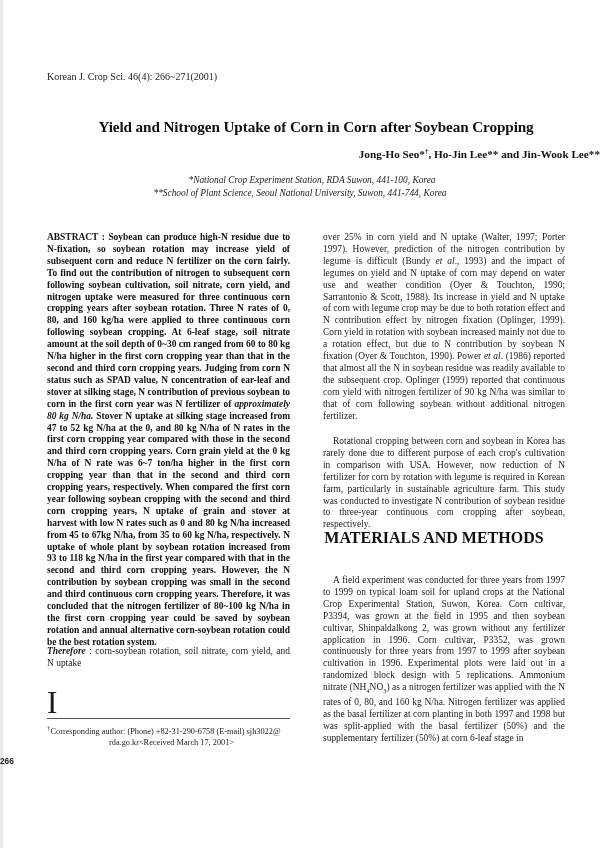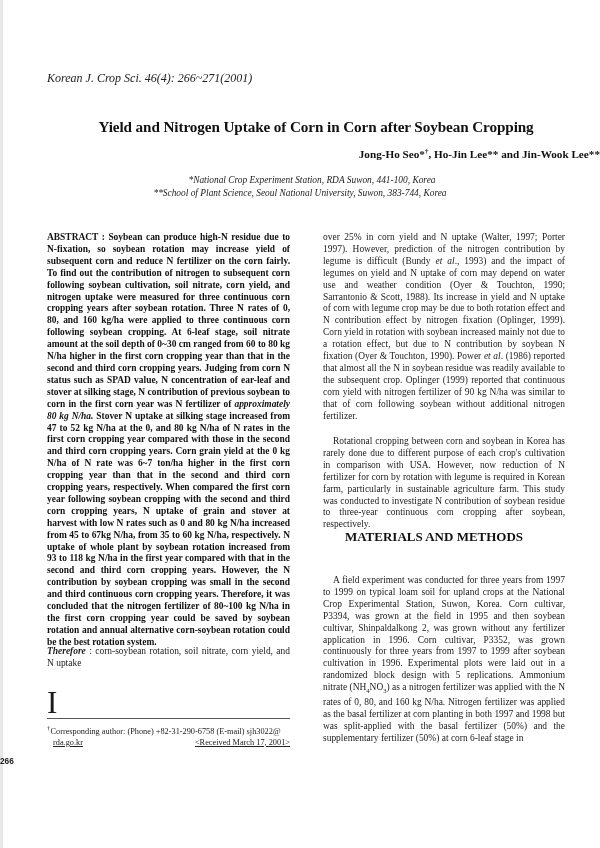--- a/index.html
+++ b/index.html
@@ -1,21 +1,21 @@
 <!DOCTYPE html>
 <html><head>
 <meta charset="utf-8">
 <style>
   html, body { margin: 0; padding: 0; }
   body {
     width: 600px; height: 848px; background: #ffffff; position: relative; overflow: hidden;
     font-family: "Liberation Serif", "DejaVu Serif", serif; color: #1a1a1a;
   }
   .page-edge { position: absolute; left: 0; top: 0; width: 3px; height: 848px; background: #e8e8e8; }
-  .journal-ref { position: absolute; left: 47px; top: 71px; font-size: 12px; font-style: italic; color: #222; }
+  .journal-ref { position: absolute; left: 47px; top: 71px; font-size: 10px; color: #222; }
   .title { position: absolute; left: 16px; width: 600px; top: 118px; text-align: center; font-size: 15.2px; font-weight: bold; color: #111; letter-spacing: -0.1px; }
   .authors { position: absolute; left: 0; width: 600px; top: 147px; text-align: right; font-size: 11.2px; font-weight: bold; color: #111; }
   .authors sup { font-size: 7px; }
   .affil { position: absolute; left: 0; width: 600px; text-align: center; font-size: 9.4px; font-style: italic; color: #222; }
   .affil1 { top: 175px; padding-left: 12px; } .affil2 { top: 188px; }
 
   .col { position: absolute; font-size: 9.45px; line-height: 11.9px; text-align: justify; color: #1a1a1a; margin-top: 24px; }
   .col-left { left: 47px; width: 243px; }
   .col-right { left: 323px; width: 242px; }
 
@@ -24,46 +24,46 @@
   .abstract em { font-style: italic; }
 
   .keywords { top: 622px; }
   .keywords .kw-label { font-weight: bold; font-style: italic; }
 
   .intro { top: 665px; }
   .dropcap { float: left; font-size: 31px; line-height: 24px; margin: 2px 5px 0 0; font-weight: normal; }
 
   .footnote-rule { position: absolute; left: 47px; top: 718px; width: 243px; height: 1px; background: #555; }
   .footnote { position: absolute; left: 47px; top: 722px; width: 243px; font-size: 8.3px; line-height: 11px; color: #222; }
-  .footnote .fn-line2 { display: flex; justify-content: space-between; padding-left: 6px; text-decoration: underline; }
+  .footnote .fn-line2 { display: flex; justify-content: center; padding-left: 6px; }
 
   .right-p1 { top: 208px; }
   .right-p2 { top: 412px; }
   .indent { text-indent: 10px; }
-  .section-heading { position: absolute; left: 313px; width: 242px; top: 529px; text-align: center; font-size: 13px; font-weight: bold; color: #111; }
+  .section-heading { position: absolute; left: 313px; width: 242px; top: 529px; text-align: center; font-size: 16px; font-weight: bold; color: #111; }
   .methods { top: 551px; }
 
   .page-number { position: absolute; left: 0; width: 600px; top: 756px; font-family: "Liberation Sans", "DejaVu Sans", sans-serif; font-size: 8.3px; font-weight: bold; color: #222; }
   sub { font-size: 6.5px; }
 </style>
 </head>
 <body>
 
 <div class="page-edge"></div>
 
 <div class="journal-ref">Korean J. Crop Sci. 46(4): 266~271(2001)</div>
 
 <div class="title">Yield and Nitrogen Uptake of Corn in Corn after Soybean Cropping</div>
 
 <div class="authors">
   <span>Jong-Ho Seo*</span><sup>†</sup><span>, Ho-Jin Lee** and Jin-Wook Lee**</span>
 </div>
 
 <div class="affil affil1">*National Crop Experiment Station, RDA Suwon, 441-100, Korea</div>
-<div class="affil affil2">**School of Plant Science, Seoul National University, Suwon, 383-744, Korea</div>
+<div class="affil affil2">**School of Plant Science, Seoul National University, Suwon, 441-744, Korea</div>
 
 <div class="col col-left abstract">
   <span class="lead">ABSTRACT : </span><span>Soybean can produce high-N residue due to N-fixation, so soybean rotation may increase yield of subsequent corn and reduce N fertilizer on the corn fairly. To find out the contribution of nitrogen to subsequent corn following soybean cultivation, soil nitrate, corn yield, and nitrogen uptake were measured for three continuous corn cropping years after soybean rotation. Three N rates of 0, 80, and 160 kg/ha were applied to three continuous corn following soybean cropping. At 6-leaf stage, soil nitrate amount at the soil depth of 0~30 cm ranged from 60 to 80 kg N/ha higher in the first corn cropping year than that in the second and third corn cropping years. Judging from corn N status such as SPAD value, N concentration of ear-leaf and stover at silking stage, N contribution of previous soybean to corn in the first corn year was N fertilizer of </span><em>approximately 80 kg N/ha.</em><span> Stover N uptake at silking stage increased from 47 to 52 kg N/ha at the 0, and 80 kg N/ha of N rates in the first corn cropping year compared with those in the second and third corn cropping years. Corn grain yield at the 0 kg N/ha of N rate was 6~7 ton/ha higher in the first corn cropping year than that in the second and third corn cropping years, respectively. When compared the first corn year following soybean cropping with the second and third corn cropping years, N uptake of grain and stover at harvest with low N rates such as 0 and 80 kg N/ha increased from 45 to 67kg N/ha, from 35 to 60 kg N/ha, respectively. N uptake of whole plant by soybean rotation increased from 93 to 118 kg N/ha in the first year compared with that in the second and third corn cropping years. However, the N contribution by soybean cropping was small in the second and third continuous corn cropping years. Therefore, it was concluded that the nitrogen fertilizer of 80~100 kg N/ha in the first corn cropping year could be saved by soybean rotation and annual alternative corn-soybean rotation could be the best rotation system.</span>
 </div>
 
 <div class="col col-left keywords">
   <span class="kw-label">Therefore</span><span> : corn-soybean rotation, soil nitrate, corn yield, and N uptake</span>
 </div>
 
 <div class="col col-left intro">

